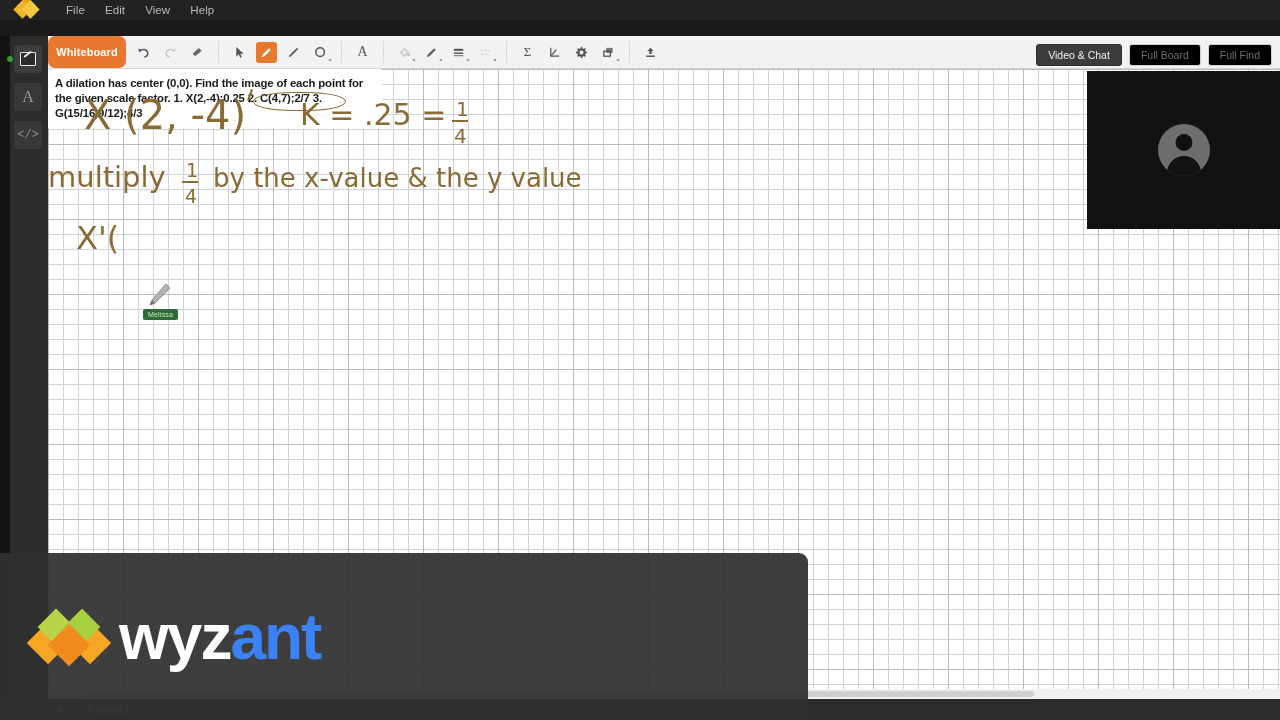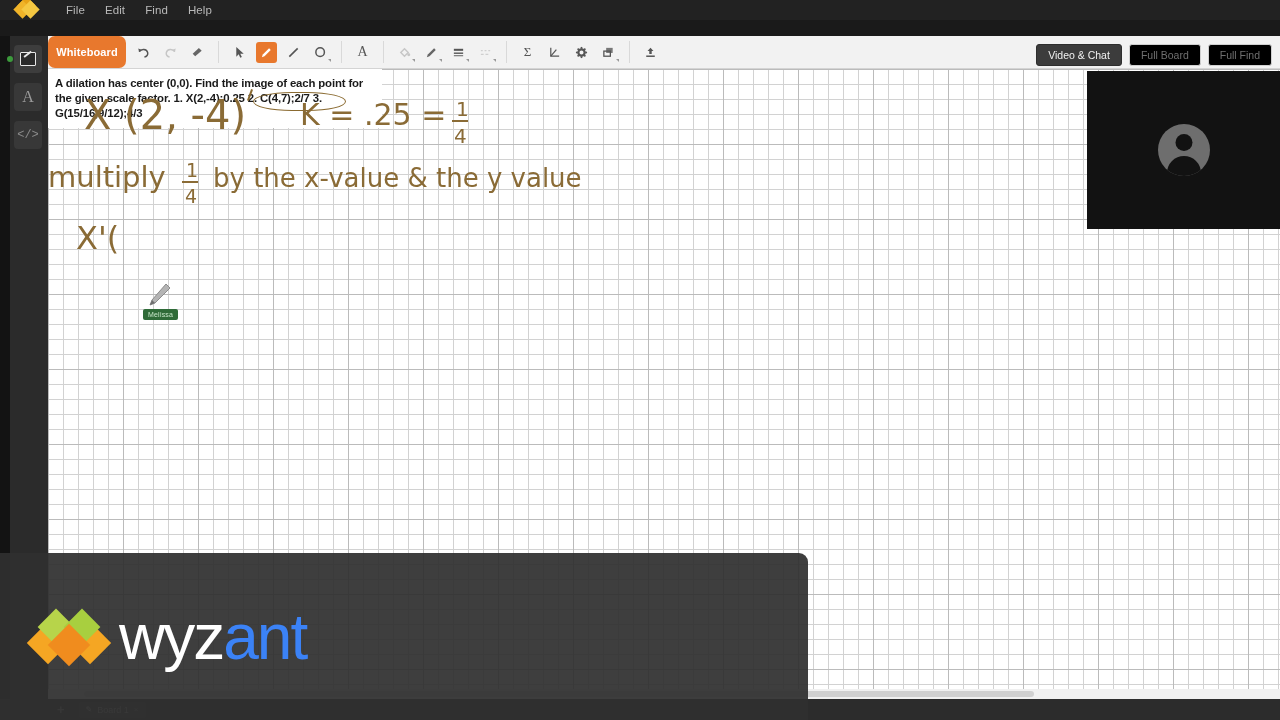--- a/index.html
+++ b/index.html
@@ -219,42 +219,42 @@
   }
   .wz-mark i { position: absolute; display: block; }
   .q-tl { left: 10px;  top: 8px;  width: 26px; height: 26px; transform: rotate(45deg); background: #b7d44a; }
   .q-tr { left: 36px;  top: 8px;  width: 26px; height: 26px; transform: rotate(45deg); background: #a8cf3f; }
   .q-bl { left: 0px;   top: 22px; width: 30px; height: 30px; transform: rotate(45deg); background: #f5a623; }
   .q-br { left: 42px;  top: 22px; width: 30px; height: 30px; transform: rotate(45deg); background: #f5a623; }
   .q-ct { left: 21px;  top: 24px; width: 30px; height: 30px; transform: rotate(45deg); background: #f08c1e; }
   .wz-text {
     margin-left: 14px; display: flex; align-items: baseline;
   }
-  .wz-word { font-size: 64px; font-weight: normal; letter-spacing: -2px; line-height: 1; }
+  .wz-word { font-size: 64px; font-weight: bold; letter-spacing: -2px; line-height: 1; }
   .wz-w { color: #ffffff; }
   .wz-a { color: #3b82f6; }
   .wz-tag {
     color: #ffffff; font-size: 48px; font-weight: bold; margin-left: 14px;
     letter-spacing: -.5px; line-height: 1;
   }
 </style>
 </head>
 <body>
 
 <div id="app">
 
   <div class="menubar">
     <div class="app-logo">
       <span class="d3"></span>
         <span class="d1"></span>
         <span class="d2"></span>
     </div>
     <div class="menu-item">File</div>
     <div class="menu-item">Edit</div>
-    <div class="menu-item">Find</div>
+    <div class="menu-item">View</div>
     <div class="menu-item">Help</div>
   </div>
 
   <div class="leftrail">
     <div class="rail-btn active first">
       <span class="rail-dot"></span>
       <span class="rail-icon-wb"></span>
     </div>
     <div class="rail-btn">
       <span class="rail-label-A">A</span>

